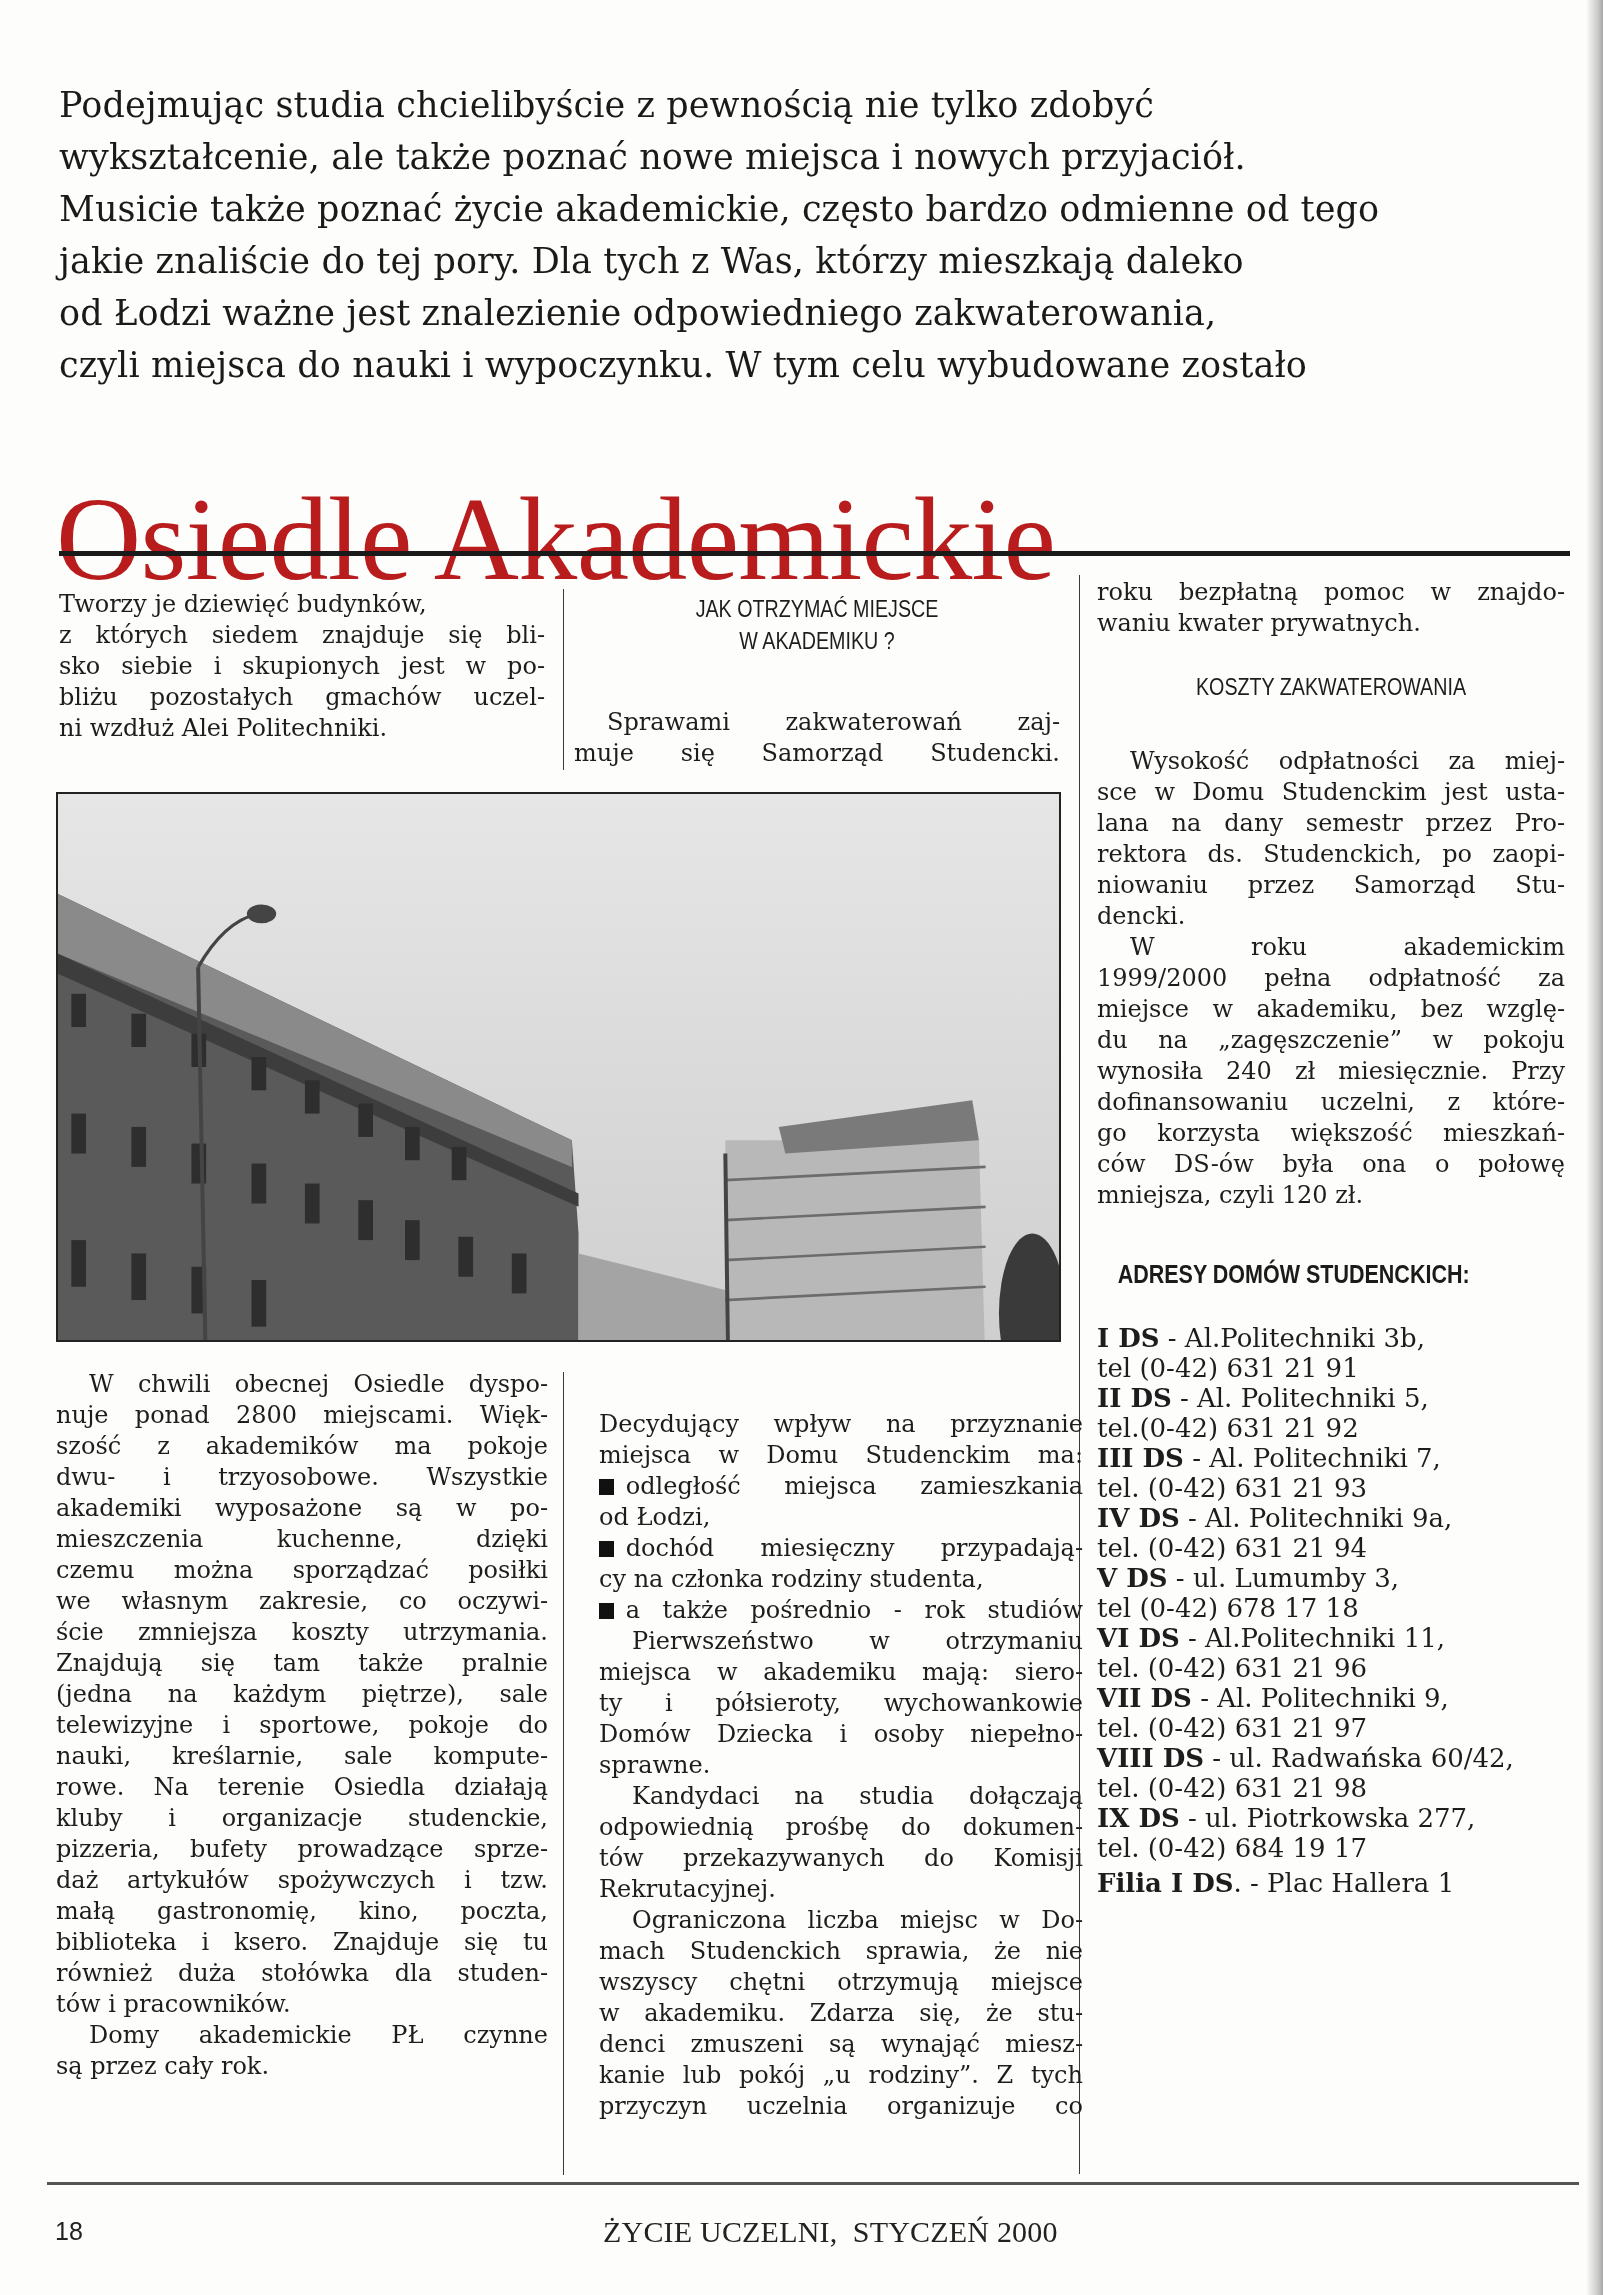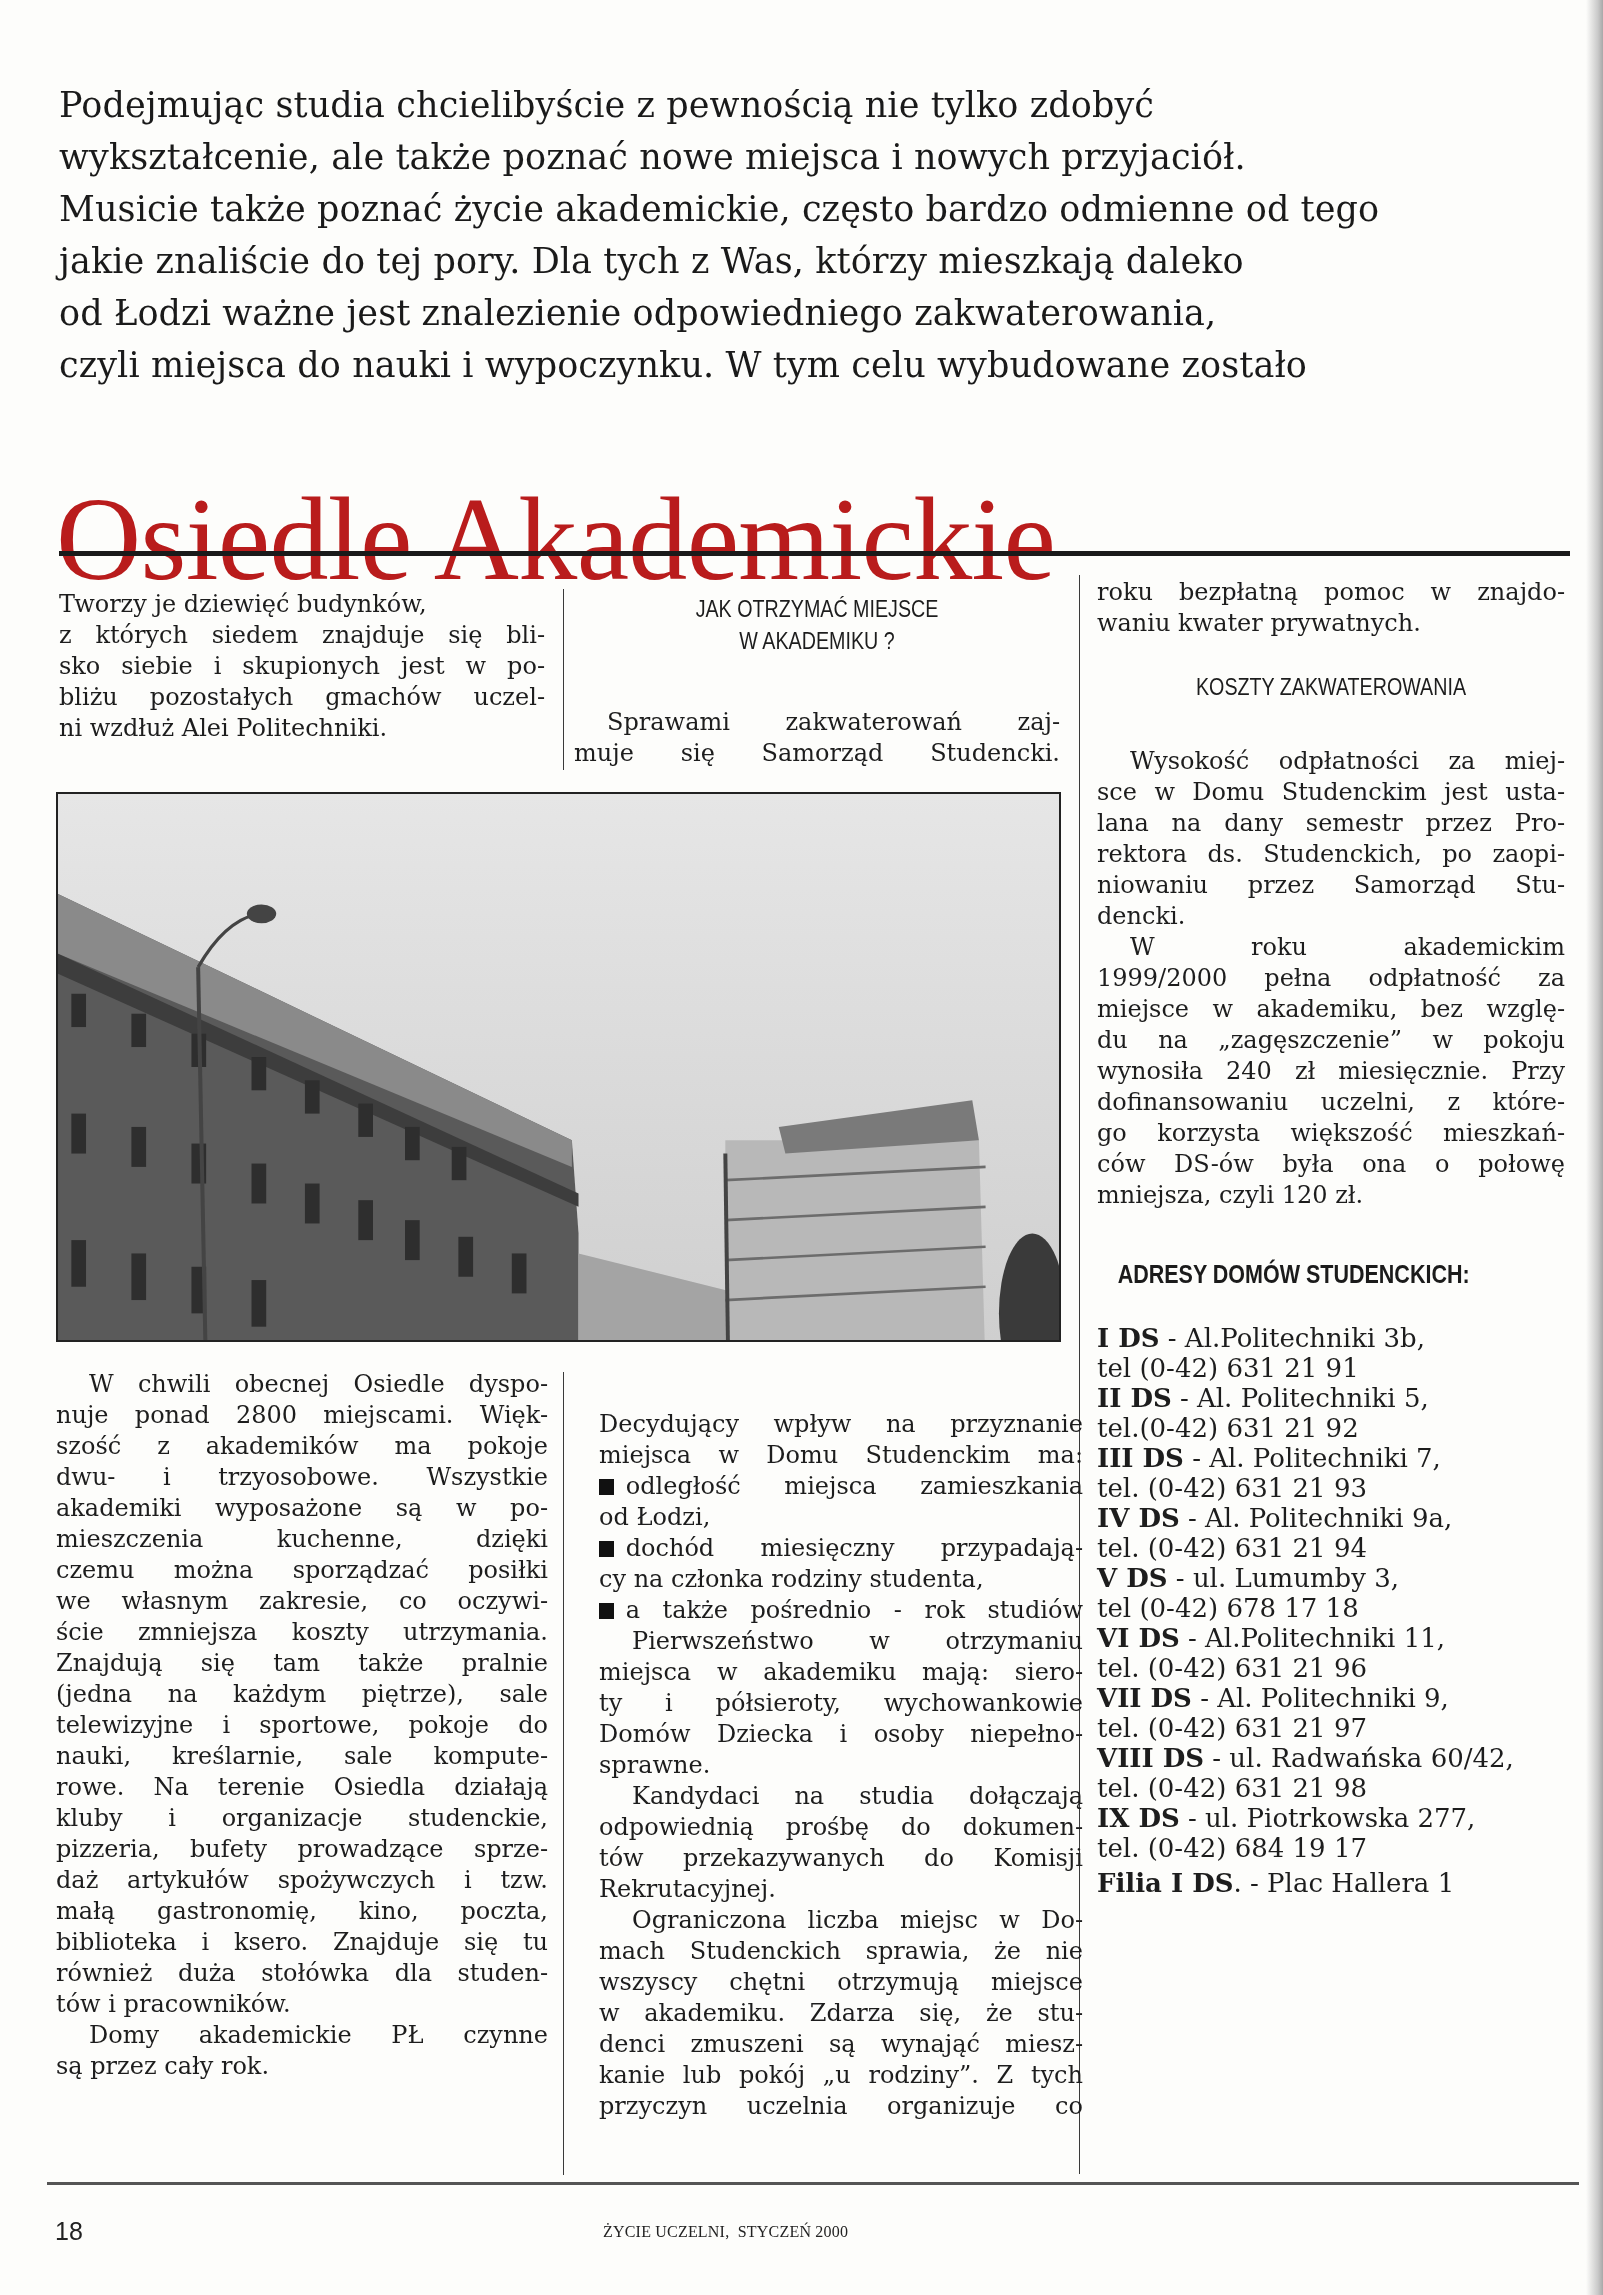--- a/index.html
+++ b/index.html
@@ -64,21 +64,21 @@
   .photo svg { display: block; width: 100%; height: 100%; }
   .bottom-rule {
     position: absolute; left: 47px; top: 2182px; width: 1532px; height: 2.7px;
     background: #555;
   }
   .page-num {
     position: absolute; left: 55px; top: 2211px; font-size: 25px; line-height: 40px;
     font-family: Liberation Sans, sans-serif; color: #222;
   }
   .footer-title {
-    position: absolute; left: 603px; top: 2218px; font-size: 16px; line-height: 28px;
+    position: absolute; left: 603px; top: 2218px; font-size: 30px; line-height: 28px;
     font-family: "Liberation Serif", serif; color: #222; letter-spacing: 0.2px;
     white-space: pre;
   }
 </style>
 </head>
 <body>
 
 <div class="edge-shadow"></div>
 
 <div class="intro">

